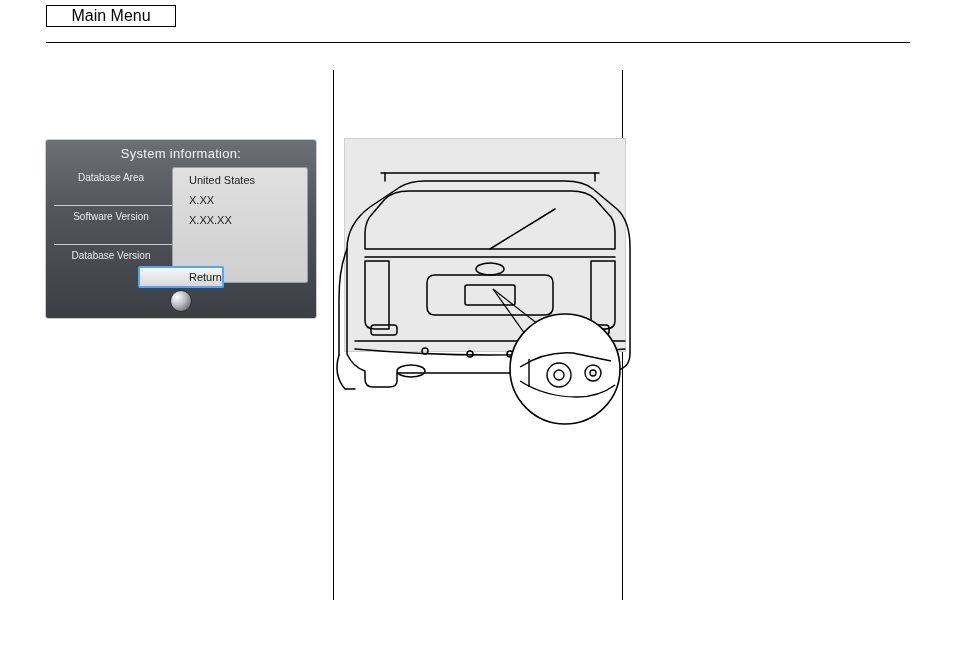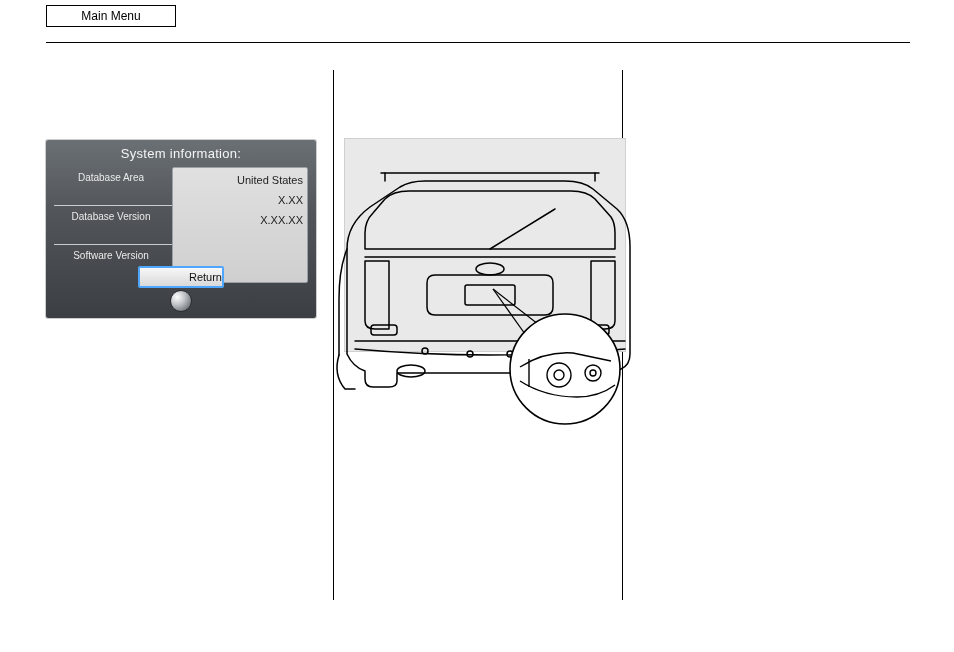--- a/index.html
+++ b/index.html
@@ -12,21 +12,21 @@
     overflow: hidden;
   }
   .main-menu-btn {
     position: absolute;
     top: 5px;
     left: 46px;
     width: 130px;
     height: 22px;
     border: 1px solid #000;
     background: #fff;
-    font-size: 12px;
+    font-size: 16px;
     text-align: center;
     line-height: 20px;
     cursor: pointer;
   }
   .hr-top {
     position: absolute;
     top: 42px;
     left: 46px;
     width: 864px;
     height: 1px;
@@ -87,23 +87,22 @@
   }
   .sys-label:last-child { border-bottom: none; }
   .sys-values {
     flex: 1;
     background: linear-gradient(180deg,#e0e0e0,#cfcfcf);
     border: 1px solid #9aa0a7;
     border-radius: 2px;
     color: #222;
     display: flex;
     flex-direction: column;
-    padding: 2px 4px;
+    padding: 2px 16px;
     font-size: 11px;
-    text-align: right;
   }
   .sys-val {
     padding: 4px 0;
   }
   .return-wrap {
     position: absolute;
     bottom: 6px;
     left: 50%;
     transform: translateX(-50%);
     text-align: right;
@@ -153,22 +152,22 @@
 <div class="hr-top"></div>
 
 <div class="columns">
 
   <div class="col">
     <div class="sysinfo">
       <div class="sysinfo-title">System information:</div>
       <div class="sysinfo-body">
         <div class="sys-labels">
           <div class="sys-label">Database Area</div>
+          <div class="sys-label">Software Version</div>
           <div class="sys-label">Database Version</div>
-          <div class="sys-label">Software Version</div>
         </div>
         <div class="sys-values">
           <div class="sys-val">United States</div>
           <div class="sys-val">X.XX</div>
           <div class="sys-val">X.XX.XX</div>
         </div>
       </div>
       <div class="return-wrap">
         <div class="return-btn">Return</div>
         <div class="knob"></div>

